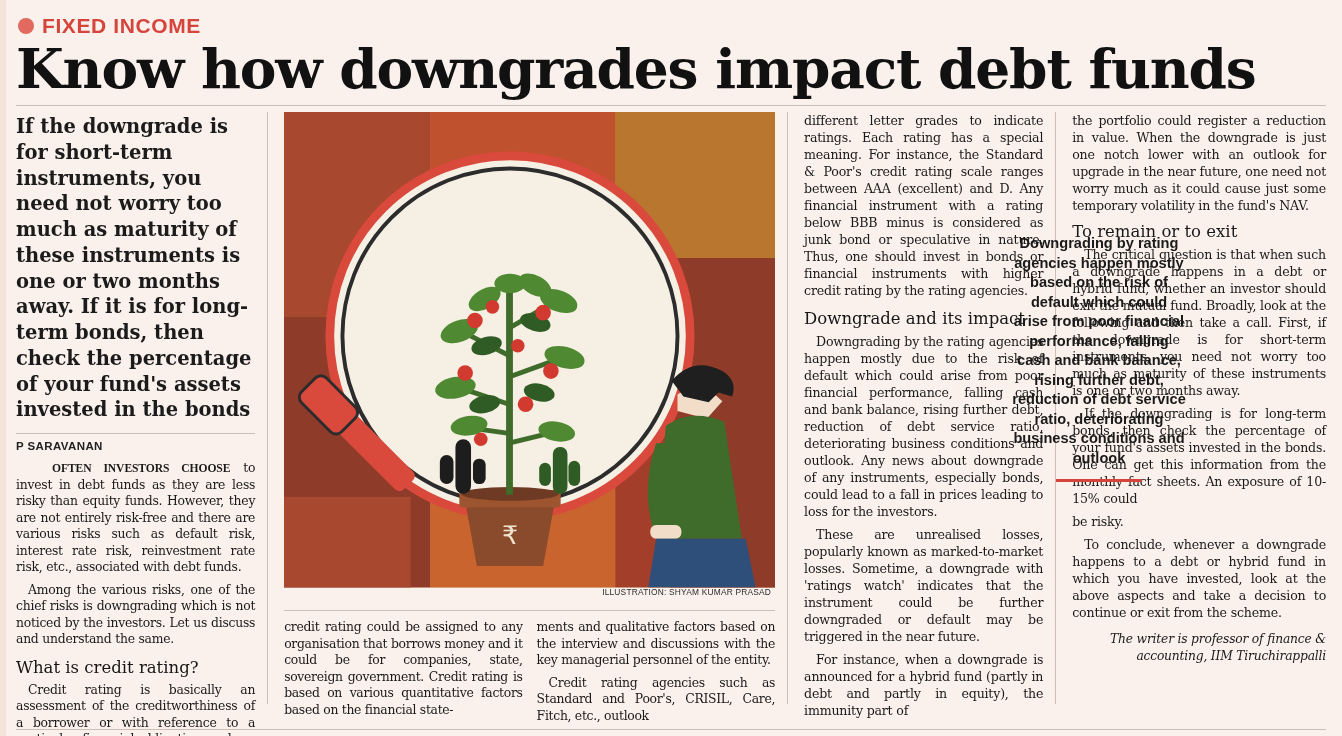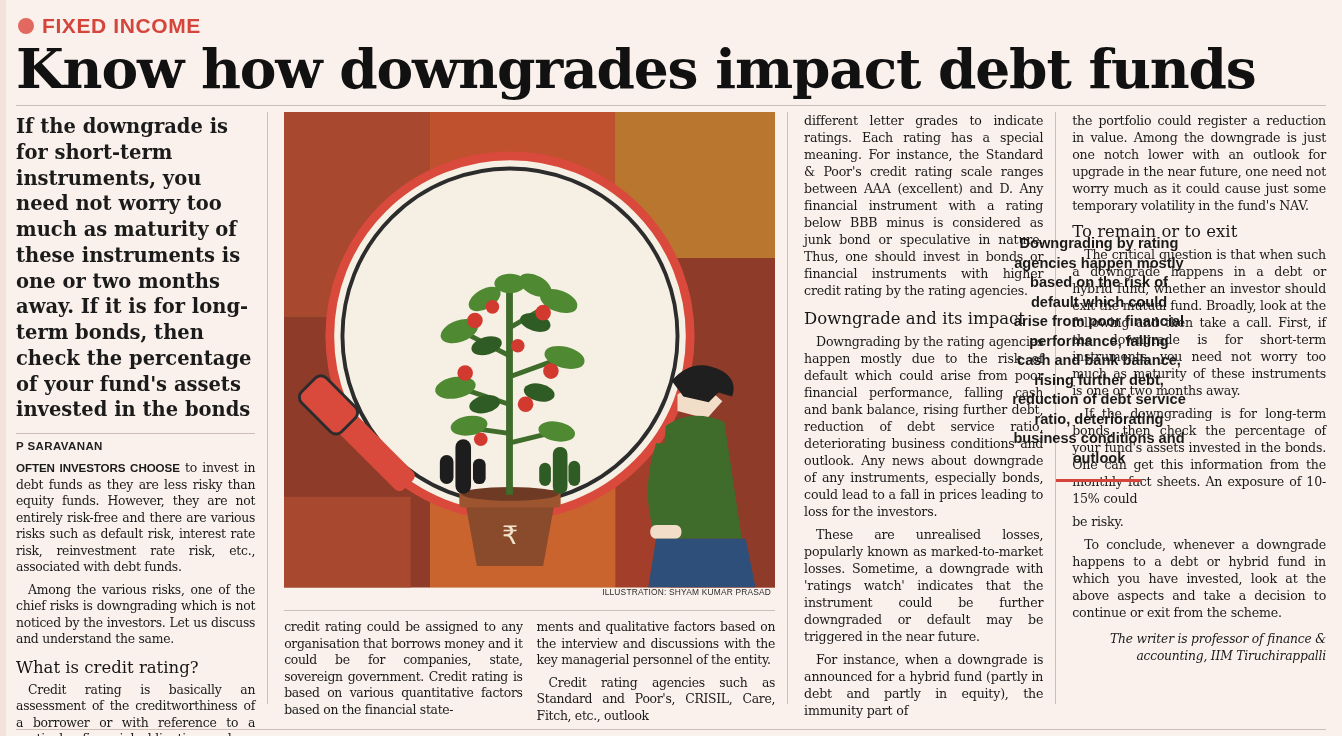--- a/index.html
+++ b/index.html
@@ -103,24 +103,25 @@
     font-size: 12.4px;
     line-height: 1.33;
     text-align: justify;
     margin: 0 0 6px 0;
     letter-spacing: -0.25px;
   }
   .left-body p.indent {
     text-indent: 12px;
   }
   .lead-in {
-    font-family: Liberation Sans, sans-serif;
+    font-family: Liberation Serif, serif;
     font-weight: bold;
     font-size: 11.6px;
     letter-spacing: -0.1px;
+    margin-left: 36px;
   }
   .subhead {
     font-family: "DejaVu Serif", serif;
     font-size: 16.5px;
     margin: 10px 0 5px 0;
     color: #161616;
   }
 
   
   .col-mid {
@@ -373,21 +374,21 @@
 
     <div class="col col-4">
       <p>different letter grades to indicate ratings. Each rating has a special meaning. For instance, the Standard &amp; Poor's credit rating scale ranges between AAA (excellent) and D. Any financial instrument with a rating below BBB minus is considered as junk bond or speculative in nature. Thus, one should invest in bonds or financial instruments with higher credit rating by the rating agencies.</p>
       <div class="subhead">Downgrade and its impact</div>
       <p class="indent">Downgrading by the rating agencies happen mostly due to the risk of default which could arise from poor financial performance, falling cash and bank balance, rising further debt, reduction of debt service ratio, deteriorating business conditions and outlook. Any news about downgrade of any instruments, especially bonds, could lead to a fall in prices leading to loss for the investors.</p>
       <p class="indent">These are unrealised losses, popularly known as marked-to-market losses. Sometime, a downgrade with 'ratings watch' indicates that the instrument could be further downgraded or default may be triggered in the near future.</p>
       <p class="indent">For instance, when a downgrade is announced for a hybrid fund (partly in debt and partly in equity), the immunity part of</p>
     </div>
 
     <div class="col col-5">
-      <p>the portfolio could register a reduction in value. Among the downgrade is just one notch lower with an outlook for upgrade in the near future, one need not worry much as it could cause just some temporary volatility in the fund's NAV.</p>
+      <p>the portfolio could register a reduction in value. When the downgrade is just one notch lower with an outlook for upgrade in the near future, one need not worry much as it could cause just some temporary volatility in the fund's NAV.</p>
       <div class="subhead2">To remain or to exit</div>
       <p class="indent">The critical question is that when such a downgrade happens in a debt or hybrid fund, whether an investor should exit the mutual fund. Broadly, look at the following and then take a call. First, if the downgrade is for short-term instruments, you need not worry too much as maturity of these instruments is one or two months away.</p>
       <p class="indent">If the downgrading is for long-term bonds, then check the percentage of your fund's assets invested in the bonds. One can get this information from the monthly fact sheets. An exposure of 10-15% could</p>
       <p>be risky.</p>
       <p class="indent">To conclude, whenever a downgrade happens to a debt or hybrid fund in which you have invested, look at the above aspects and take a decision to continue or exit from the scheme.</p>
       <div class="writer-note">The writer is professor of finance &amp; accounting, IIM Tiruchirappalli</div>
     </div>
   </div>
 
   <div style="position:absolute; left:1006px; top:222px; width:186px;">

